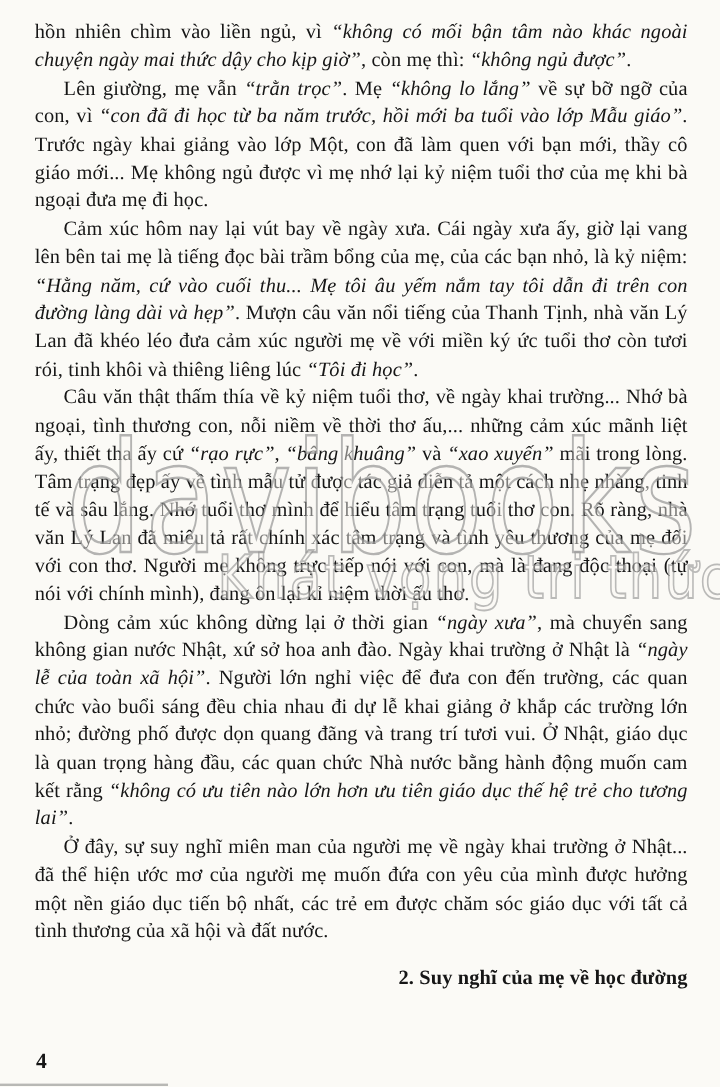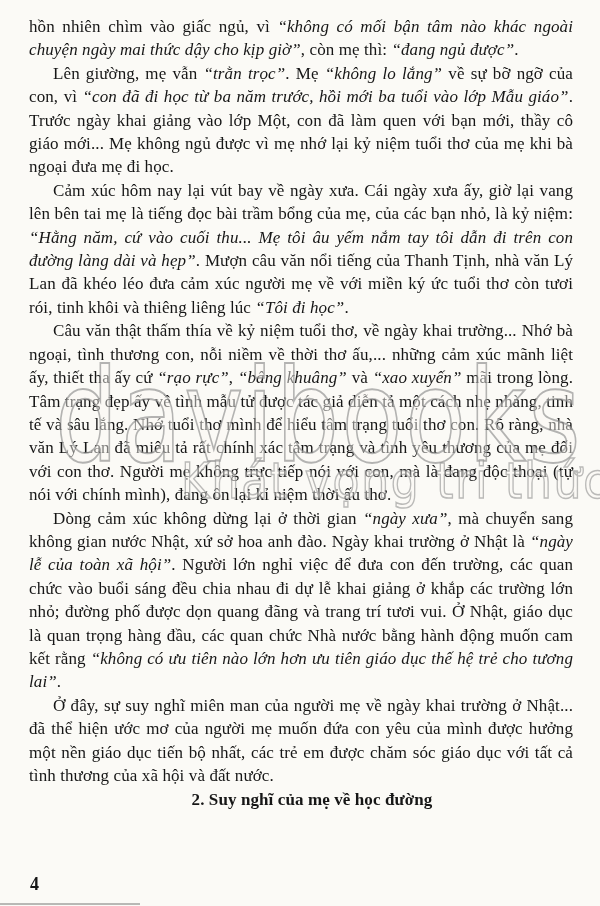--- a/index.html
+++ b/index.html
@@ -24,23 +24,23 @@
     z-index: 1;
     text-align: justify;
     font-size: 17px;
     line-height: 23.4px;
     letter-spacing: 0.1px;
   }
   .text-block p { margin: 0; }
   .text-block p.indent { text-indent: 24px; }
   .text-block p.heading {
     font-weight: bold;
-    margin: 1px 0 6px 0;
+    margin: 16px 0 6px 0;
     text-indent: 22px;
-    text-align: center;
+    text-align: right;
   }
   .it { font-style: italic; }
 
   
   .wm {
     position: absolute;
     z-index: 2;
     white-space: nowrap;
     font-family: "DejaVu Sans", sans-serif;
     pointer-events: none;
@@ -80,21 +80,21 @@
     height: 2px;
     background: rgba(60, 60, 60, 0.35);
     z-index: 1;
   }
 </style>
 </head>
 <body>
 
 <div class="page" style="background: rgb(251, 250, 246); color: rgb(22, 22, 22);">
   <main class="text-block">
-      <p class="para"><span>hồn nhiên chìm vào giấc ngủ, vì </span><span class="it">“không có mối bận tâm nào khác ngoài chuyện ngày mai thức dậy cho kịp giờ”</span><span>, còn mẹ thì: </span><span class="it">“đang ngủ được”</span><span>.</span></p>
+      <p class="para"><span>hồn nhiên chìm vào liền ngủ, vì </span><span class="it">“không có mối bận tâm nào khác ngoài chuyện ngày mai thức dậy cho kịp giờ”</span><span>, còn mẹ thì: </span><span class="it">“không ngủ được”</span><span>.</span></p>
       <p class="para indent"><span>Lên giường, mẹ vẫn </span><span class="it">“trằn trọc”</span><span>. Mẹ </span><span class="it">“không lo lắng”</span><span> về sự bỡ ngỡ của con, vì </span><span class="it">“con đã đi học từ ba năm trước, hồi mới ba tuổi vào lớp Mẫu giáo”</span><span>. Trước ngày khai giảng vào lớp Một, con đã làm quen với bạn mới, thầy cô giáo mới... Mẹ không ngủ được vì mẹ nhớ lại kỷ niệm tuổi thơ của mẹ khi bà ngoại đưa mẹ đi học.</span></p>
       <p class="para indent"><span>Cảm xúc hôm nay lại vút bay về ngày xưa. Cái ngày xưa ấy, giờ lại vang lên bên tai mẹ là tiếng đọc bài trầm bổng của mẹ, của các bạn nhỏ, là kỷ niệm: </span><span class="it">“Hằng năm, cứ vào cuối thu... Mẹ tôi âu yếm nắm tay tôi dẫn đi trên con đường làng dài và hẹp”</span><span>. Mượn câu văn nổi tiếng của Thanh Tịnh, nhà văn Lý Lan đã khéo léo đưa cảm xúc người mẹ về với miền ký ức tuổi thơ còn tươi rói, tinh khôi và thiêng liêng lúc </span><span class="it">“Tôi đi học”</span><span>.</span></p>
       <p class="para indent"><span>Câu văn thật thấm thía về kỷ niệm tuổi thơ, về ngày khai trường... Nhớ bà ngoại, tình thương con, nỗi niềm về thời thơ ấu,... những cảm xúc mãnh liệt ấy, thiết tha ấy cứ </span><span class="it">“rạo rực”</span><span>, </span><span class="it">“bâng khuâng”</span><span> và </span><span class="it">“xao xuyến”</span><span> mãi trong lòng. Tâm trạng đẹp ấy về tình mẫu tử được tác giả diễn tả một cách nhẹ nhàng, tinh tế và sâu lắng. Nhớ tuổi thơ mình để hiểu tâm trạng tuổi thơ con. Rõ ràng, nhà văn Lý Lan đã miêu tả rất chính xác tâm trạng và tình yêu thương của mẹ đối với con thơ. Người mẹ không trực tiếp nói với con, mà là đang độc thoại (tự nói với chính mình), đang ôn lại kỉ niệm thời ấu thơ.</span></p>
       <p class="para indent"><span>Dòng cảm xúc không dừng lại ở thời gian </span><span class="it">“ngày xưa”</span><span>, mà chuyển sang không gian nước Nhật, xứ sở hoa anh đào. Ngày khai trường ở Nhật là </span><span class="it">“ngày lễ của toàn xã hội”</span><span>. Người lớn nghỉ việc để đưa con đến trường, các quan chức vào buổi sáng đều chia nhau đi dự lễ khai giảng ở khắp các trường lớn nhỏ; đường phố được dọn quang đãng và trang trí tươi vui. Ở Nhật, giáo dục là quan trọng hàng đầu, các quan chức Nhà nước bằng hành động muốn cam kết rằng </span><span class="it">“không có ưu tiên nào lớn hơn ưu tiên giáo dục thế hệ trẻ cho tương lai”</span><span>.</span></p>
       <p class="para indent"><span>Ở đây, sự suy nghĩ miên man của người mẹ về ngày khai trường ở Nhật... đã thể hiện ước mơ của người mẹ muốn đứa con yêu của mình được hưởng một nền giáo dục tiến bộ nhất, các trẻ em được chăm sóc giáo dục với tất cả tình thương của xã hội và đất nước.</span></p>
       <p class="heading indent"><span>2. Suy nghĩ của mẹ về học đường</span></p>
     </main>
   <div class="wm wm-brand">davibooks</div>
   <div class="wm wm-slogan">Khát vọng tri thức</div>
   <div class="page-number">4</div>

